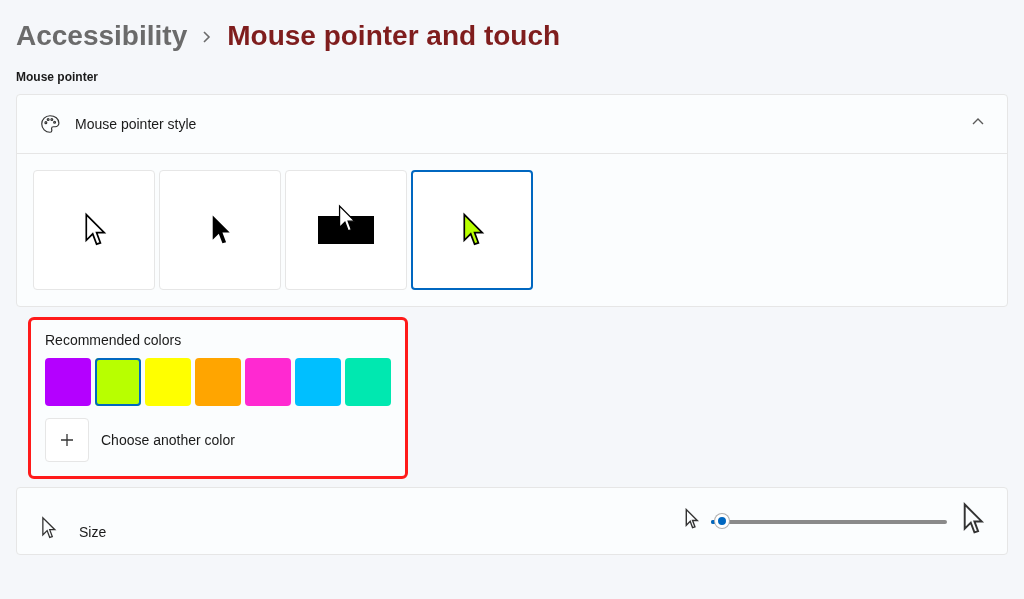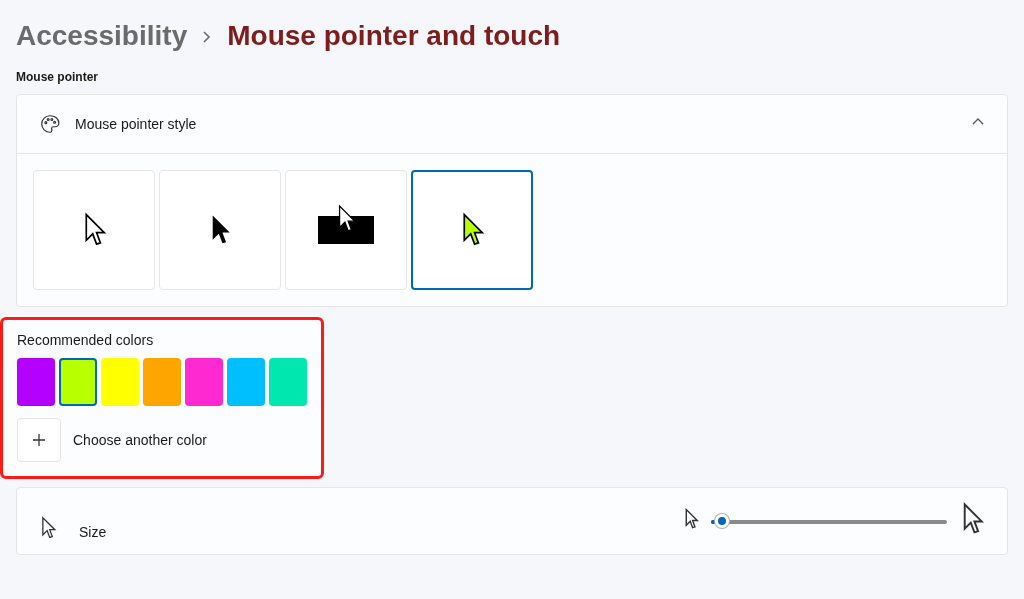--- a/index.html
+++ b/index.html
@@ -58,25 +58,25 @@
     .style-tile.selected { border: 2px solid #0067c0; }
     .inverted-bg {
       width: 56px;
       height: 28px;
       background: #000;
       display: flex;
       align-items: flex-start;
       justify-content: center;
     }
     .color-panel {
-      margin: 10px 16px 8px 0;
+      margin: 10px 16px 8px 28px;
       border: 3px solid #ff1a1a;
       border-radius: 6px;
       padding: 12px 14px 14px 14px;
-      width: 324px;
+      width: 380px;
       background: #fbfdfe;
     }
     .color-panel .panel-title { font-size: 14px; margin-bottom: 10px; }
     .swatch-row { display: flex; gap: 4px; margin-bottom: 12px; }
     .swatch {
       width: 48px;
       height: 48px;
       border-radius: 4px;
       cursor: pointer;
     }

